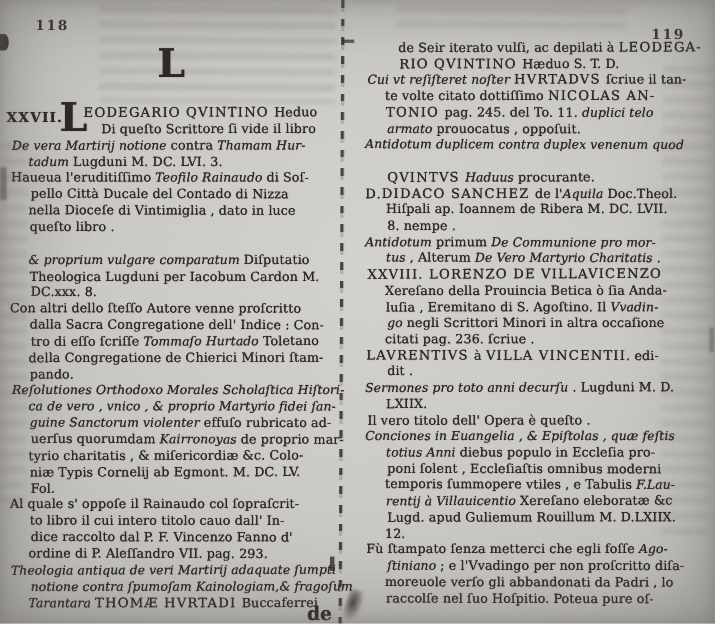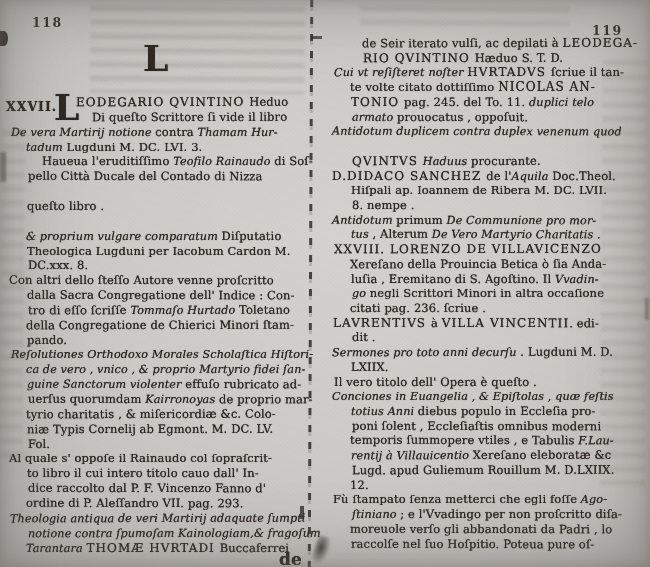--- a/index.html
+++ b/index.html
@@ -99,22 +99,23 @@
   <div>
     <div class="pagenum pn-left">118</div>
     <div class="section-letter">L</div>
     <div class="entry-label">XXVII.</div>
     <div class="dropcap">L</div>
     <div class="lines-layer" id="left-lines">
         <div class="tl" style="left: 76px; top: 96px; transform: rotate(-0.15deg);"><span class="sg-k">EODEGARIO QVINTINO </span><span class="sg-r">Heduo</span></div>
         <div class="tl" style="left: 92px; top: 110.8px; transform: rotate(-0.1deg);"><span class="sg-r">Di queſto Scrittore ſi vide il libro</span></div>
         <div class="tl" style="left: 11px; top: 125.7px; transform: rotate(-0.05deg);"><span class="sg-i">De vera Martirij notione </span><span class="sg-r">contra </span><span class="sg-i">Thamam Hur-</span></div>
         <div class="tl" style="left: 26px; top: 140.6px; transform: rotate(0deg);"><span class="sg-i">tadum </span><span class="sg-r">Lugduni M. DC. LVI. 3.</span></div>
-        <div class="tl" style="left: 10px; top: 155.4px; transform: rotate(0.05deg); margin-left: 32px;"><span class="sg-r">Haueua l'eruditiſſimo </span><span class="sg-i">Teofilo Rainaudo </span><span class="sg-r">di Soſ-</span></div>
+        <div class="tl" style="left: 10px; top: 155.4px; transform: rotate(0.05deg);"><span class="sg-r">Haueua l'eruditiſſimo </span><span class="sg-i">Teofilo Rainaudo </span><span class="sg-r">di Soſ-</span></div>
         <div class="tl" style="left: 28px; top: 170.3px; transform: rotate(0.1deg);"><span class="sg-r">pello Città Ducale del Contado di Nizza</span></div>
+        <div class="tl" style="left: 26px; top: 185.1px; transform: rotate(0.15deg);"><span class="sg-r">nella Dioceſe di Vintimiglia , dato in luce</span></div>
         <div class="tl" style="left: 27px; top: 199.9px; transform: rotate(-0.15deg);"><span class="sg-r">queſto libro .</span></div>
         <div class="tl" style="left: 26px; top: 229.7px; transform: rotate(-0.05deg);"><span class="sg-i">&amp; proprium vulgare comparatum </span><span class="sg-r">Diſputatio</span></div>
         <div class="tl" style="left: 27px; top: 244.5px; transform: rotate(0deg);"><span class="sg-r">Theologica Lugduni per Iacobum Cardon M.</span></div>
         <div class="tl" style="left: 28px; top: 259.4px; transform: rotate(0.05deg);"><span class="sg-r">DC.xxx. 8.</span></div>
         <div class="tl" style="left: 9px; top: 274.2px; transform: rotate(0.1deg);"><span class="sg-r">Con altri dello ſteſſo Autore venne proſcritto</span></div>
         <div class="tl" style="left: 27px; top: 289px; transform: rotate(0.15deg);"><span class="sg-r">dalla Sacra Congregatione dell' Indice : Con-</span></div>
         <div class="tl" style="left: 28px; top: 303.9px; transform: rotate(-0.15deg);"><span class="sg-r">tro di eſſo ſcriſſe </span><span class="sg-i">Tommaſo Hurtado </span><span class="sg-r">Toletano</span></div>
         <div class="tl" style="left: 26px; top: 318.8px; transform: rotate(-0.1deg);"><span class="sg-r">della Congregatione de Chierici Minori ſtam-</span></div>
         <div class="tl" style="left: 27px; top: 333.6px; transform: rotate(-0.05deg);"><span class="sg-r">pando.</span></div>
         <div class="tl" style="left: 11px; top: 348.4px; transform: rotate(0deg);"><span class="sg-i">Reſolutiones Orthodoxo Morales Scholaſtica Hiſtori-</span></div>

